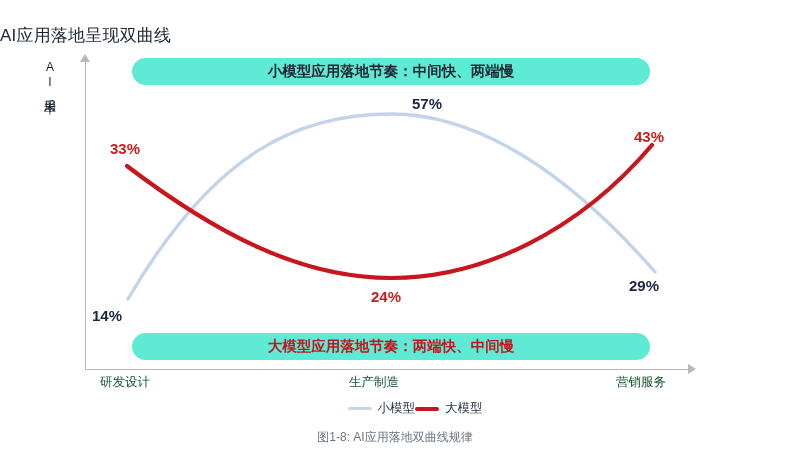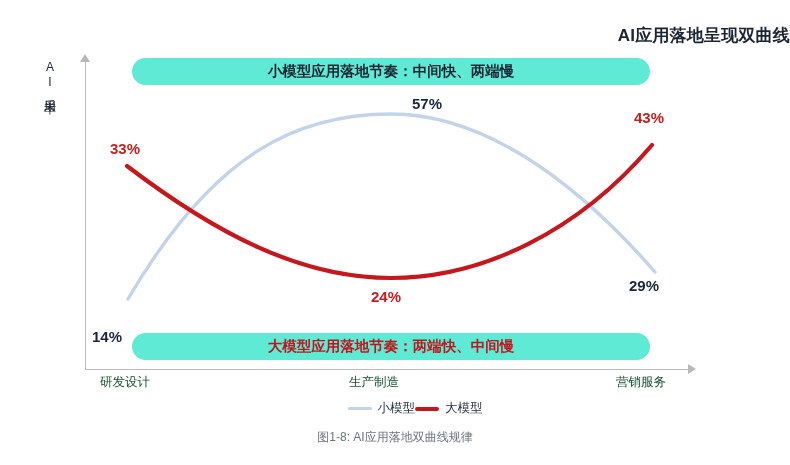--- a/index.html
+++ b/index.html
@@ -18,23 +18,23 @@
     background: #ffffff;
     overflow: hidden;
   }
 
   
   .chart-title {
     position: absolute;
     left: 0;
     top: 24px;
     width: 790px;
-    text-align: right;
+    text-align: left;
     font-size: 17px;
-    font-weight: bold;
+    font-weight: normal;
     color: #1b2433;
     letter-spacing: 0.2px;
   }
 
   
   .banner {
     position: absolute;
     display: flex;
     align-items: center;
     justify-content: center;
@@ -134,24 +134,24 @@
   .dlabel {
     position: absolute;
     font-size: 15px;
     font-weight: bold;
     white-space: nowrap;
   }
   .dlabel.blue-series { color: #19253b; }
   .dlabel.red-series  { color: #cc1b1b; }
 
   .lbl-57  { left: 368px; top: 95px; margin-left: 44px;  }
-  .lbl-14  { left: 92px; top: 307px; margin-top: 21px; }
+  .lbl-14  { left: 92px; top: 307px; }
   .lbl-29  { left: 629px; top: 277px; }
   .lbl-33  { left: 110px; top: 140px; }
-  .lbl-43  { left: 634px; top: 109px; }
+  .lbl-43  { left: 634px; top: 128px; }
   .lbl-24  { left: 371px; top: 288px; }
 
   
   .legend {
     position: absolute;
     left: 0;
     top: 400px;
     width: 790px;
     display: flex;
     align-items: center;

